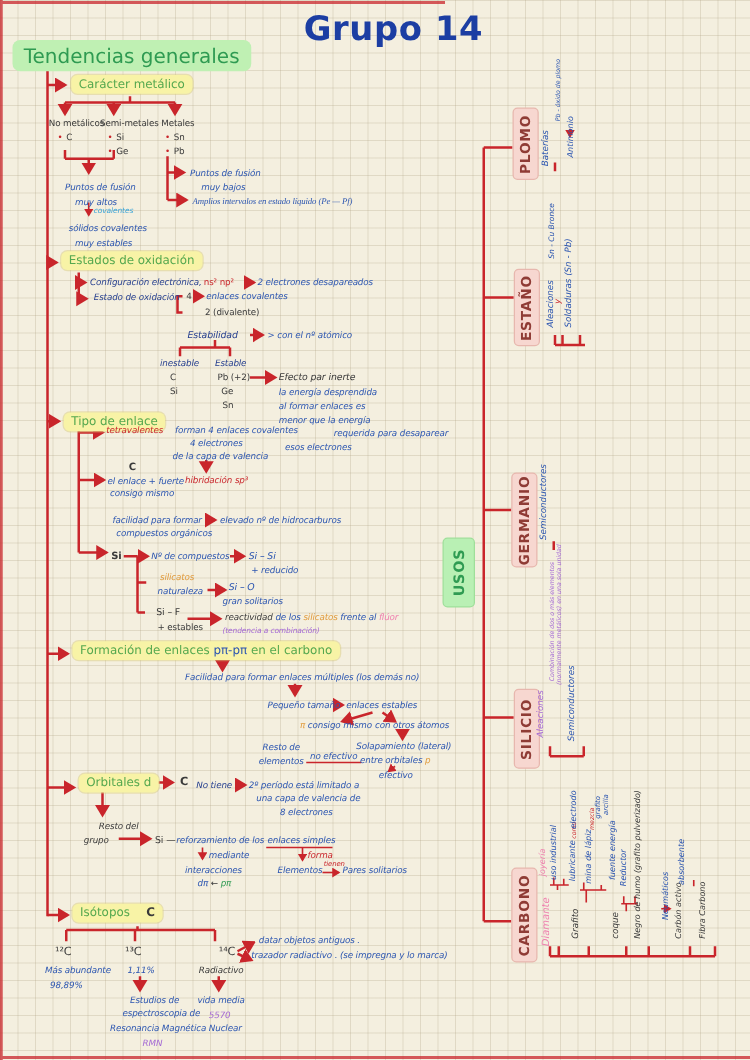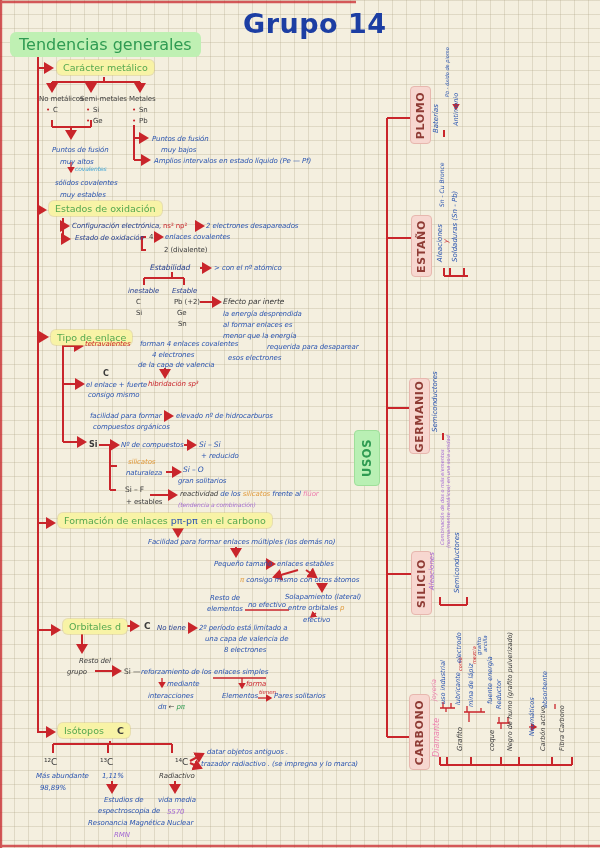--- a/index.html
+++ b/index.html
@@ -151,21 +151,21 @@
   <div class="t ink up blt" style="left:86px;top:117px;">Ge</div>
   <div class="t ink up blt" style="left:132px;top:106px;">Sn</div>
   <div class="t ink up blt" style="left:132px;top:117px;">Pb</div>
   <div class="t blue" style="left:52px;top:146px;">Puntos de fusión</div>
   <div class="t blue" style="left:60px;top:158px;">muy altos</div>
   <div class="t cyan f6" style="left:75px;top:165px;">covalentes</div>
   <div class="t blue" style="left:55px;top:179px;">sólidos covalentes</div>
   <div class="t blue" style="left:60px;top:191px;">muy estables</div>
   <div class="t blue" style="left:152px;top:135px;">Puntos de fusión</div>
   <div class="t blue" style="left:161px;top:146px;">muy bajos</div>
-  <div class="t blue" style="left:154px;top:157px;">Amplios intervalos en estado líquido (Pe — Pf)</div>
+  <div class="t blue" style="left:154px;top:157px;font-family:Liberation Serif, serif;">Amplios intervalos en estado líquido (Pe — Pf)</div>
 
   <div class="topic" style="left:49px;top:201px;">Estados de oxidación</div>
   <div class="t dkblue" style="left:72px;top:222px;">Configuración electrónica,</div>
   <div class="t red up" style="left:163px;top:222px;">ns² np²</div>
   <div class="t blue" style="left:206px;top:222px;">2 electrones desapareados</div>
   <div class="t dkblue" style="left:75px;top:234px;">Estado de oxidación</div>
   <div class="t ink up" style="left:149px;top:233px;">4</div>
   <div class="t blue" style="left:165px;top:233px;">enlaces covalentes</div>
   <div class="t ink up" style="left:148px;top:246px;margin-left:16px;">2 (divalente)</div>
   <div class="t dkblue f75" style="left:150px;top:263px;">Estabilidad</div>

